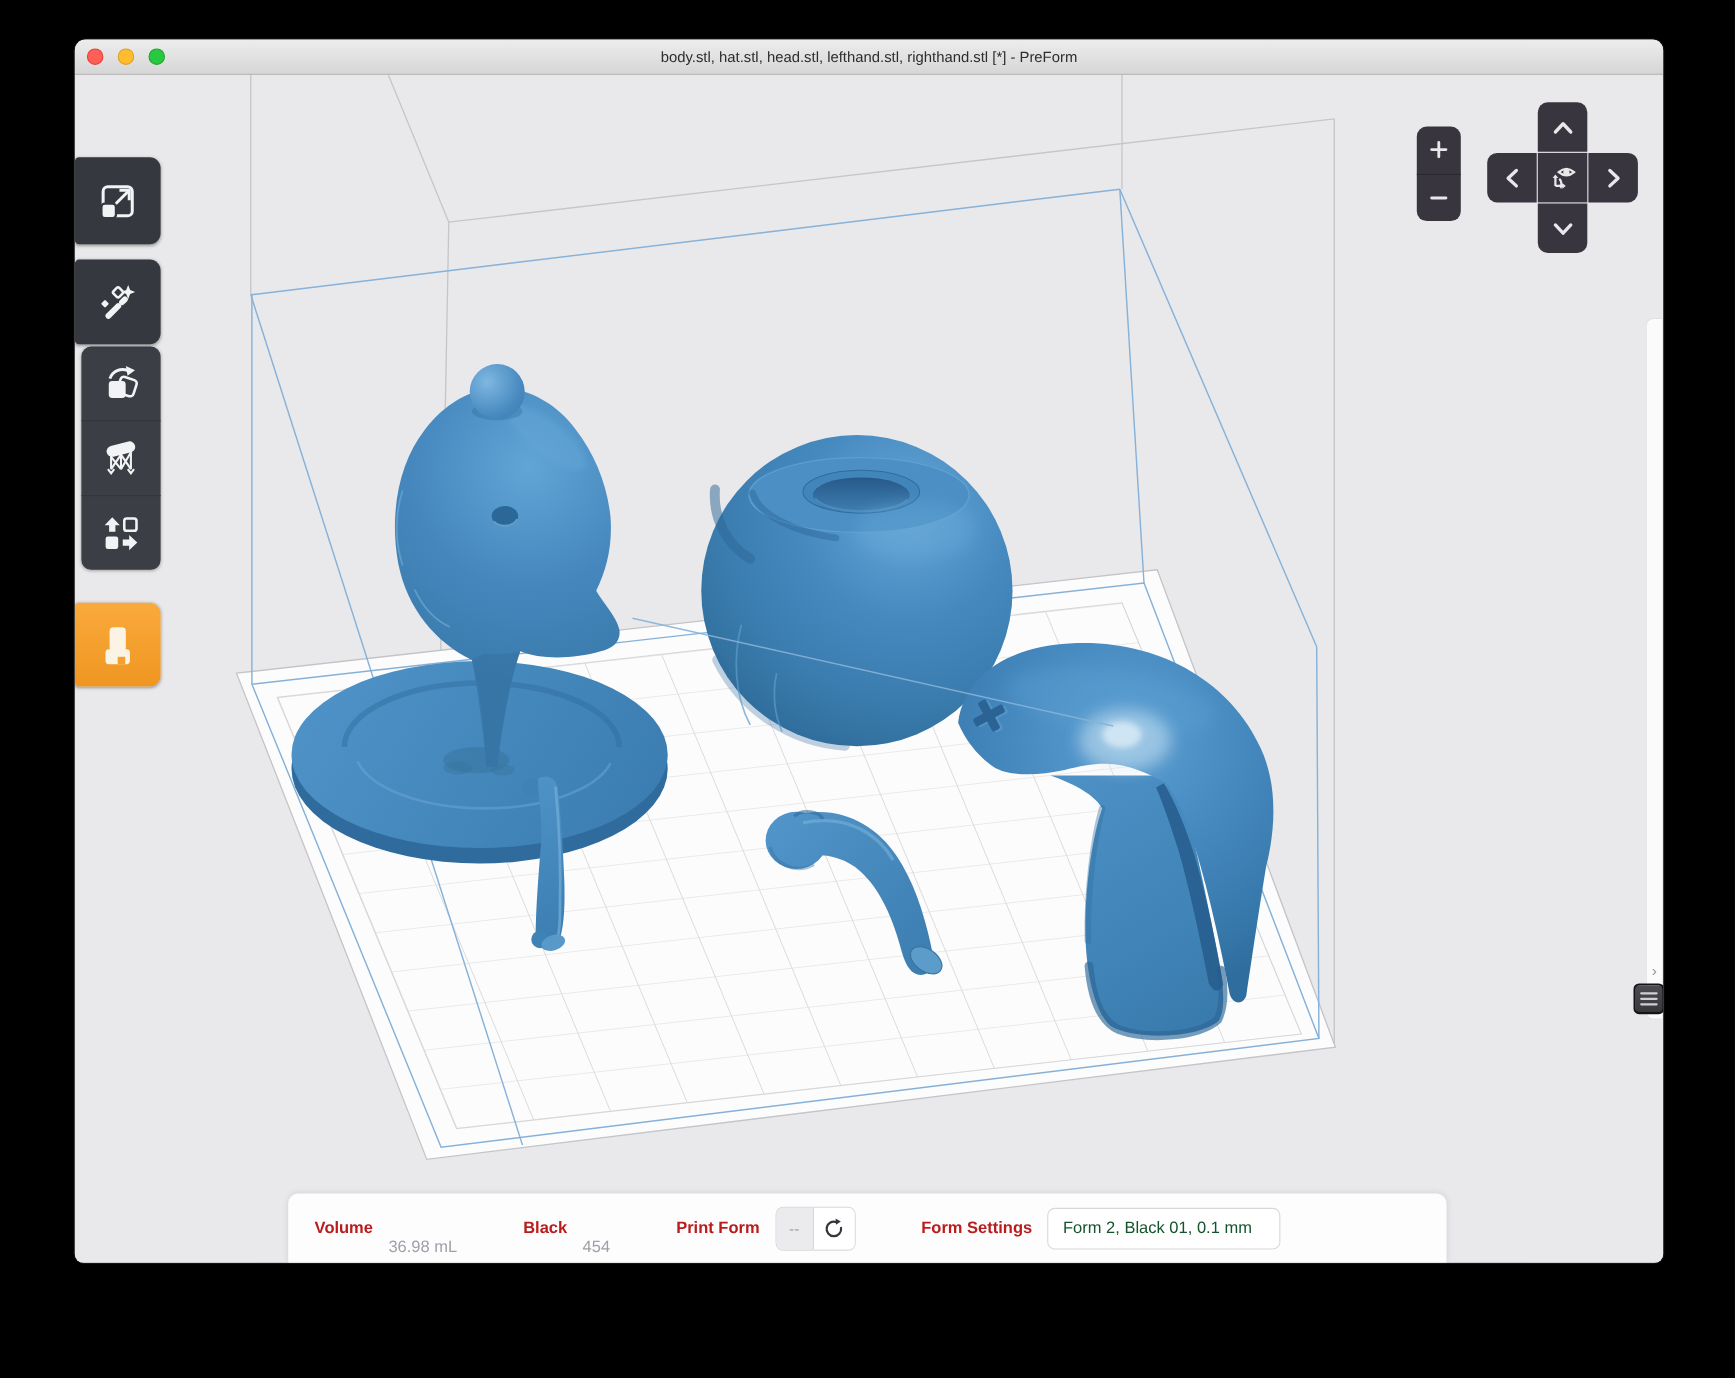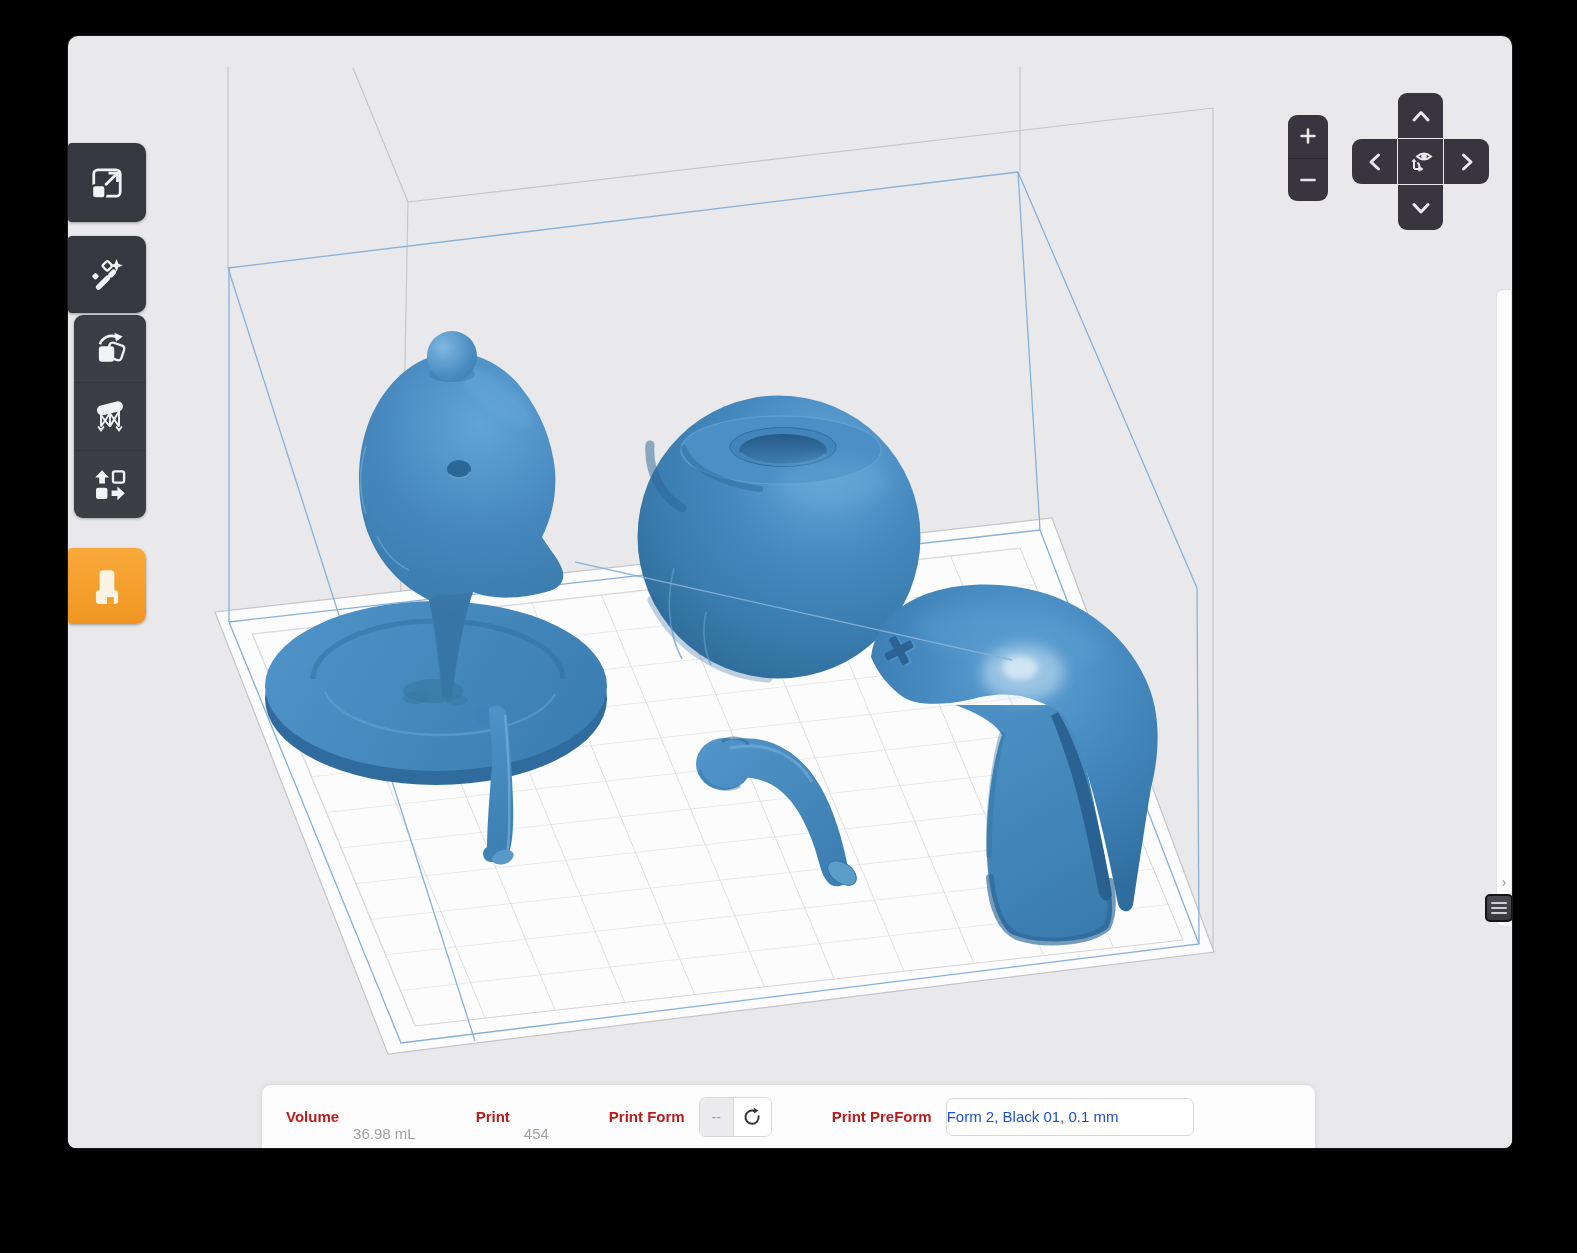--- a/index.html
+++ b/index.html
@@ -58,23 +58,23 @@
              border-radius:9px 9px 0 0;z-index:35;display:flex;align-items:center;
              padding:0 24px;box-sizing:border-box;box-shadow:0 0 6px rgba(0,0,0,.10);}
   .sb-label{font-size:15px;font-weight:700;color:#b91c1c;}
   .sb-value{font-size:15px;color:#9da1a8;margin-left:14px;margin-top:34px;}
   .sb-gap{width:60px;flex:none;}
   .pt-control{margin-left:14px;display:flex;height:38px;border:1px solid #d8d8da;border-radius:7px;
               overflow:hidden;}
   .pt-dashes{width:33px;background:#ebebee;display:flex;align-items:center;justify-content:center;
              font-size:14px;color:#9b9fa6;border-right:1px solid #d8d8da;}
   .pt-refresh{width:37px;background:#fff;display:flex;align-items:center;justify-content:center;}
-  .ps-box{margin-left:14px;width:248px;height:38px;border:1px solid #d8d8da;border-radius:7px;
-          background:#fff;display:flex;align-items:center;box-sizing:border-box;
-          font-size:15px;color:#1d4ed8;}
+  .ps-box{margin-left:14px;width:212px;height:38px;border:1px solid #d8d8da;border-radius:7px;
+          background:#fff;display:flex;align-items:center;padding-left:13px;box-sizing:border-box;
+          font-size:15px;color:#14532d;}
   svg{display:block;}
 </style>
 </head>
 <body>
 
 <div class="screen">
  <div class="window">
 
   <svg class="viewport" viewBox="68 67 1444 1081" width="1444" height="1081">
     <defs>
@@ -235,20 +235,28 @@
         <rect x="886" y="648" width="30" height="8" rx="2" fill="#5f9fd0" opacity="0.55"></rect>
         <rect x="897" y="637" width="8" height="30" rx="2" fill="#5f9fd0" opacity="0.55"></rect>
         <rect x="884" y="646" width="30" height="8" rx="2" fill="#2a6394"></rect>
         <rect x="895" y="635" width="8" height="30" rx="2" fill="#2a6394"></rect>
       </g>
     </g>
 
     <path d="M575,562 L1012,660" stroke="#86b1d8" stroke-width="1.3" fill="none" opacity="0.9"></path>
   </svg>
 
+  <div class="titlebar">
+    <div class="title">body.stl, hat.stl, head.stl, lefthand.stl, righthand.stl [*] - PreForm</div>
+    <div class="lights">
+      <div class="light red"></div>
+      <div class="light yellow"></div>
+      <div class="light green"></div>
+    </div>
+  </div>
 
   <div class="tool-btn" style="top:107px;height:79px;">
     <span>
       <svg width="36" height="36" viewBox="0 0 34 34">
         <rect x="4.5" y="4.5" width="25" height="25" rx="4" fill="none" stroke="#f2f3f5" stroke-width="2.6"></rect>
         <path d="M16,18.5 L25.5,9" stroke="#f2f3f5" stroke-width="2.6" stroke-linecap="round"></path>
         <path d="M18.5,7.6 L26.9,7.6 L26.9,16" fill="none" stroke="#f2f3f5" stroke-width="2.6" stroke-linejoin="round"></path>
         <rect x="3" y="19" width="12.5" height="12.5" rx="3" fill="#f2f3f5" stroke="#35383f" stroke-width="2"></rect>
       </svg>
     </span>
@@ -363,32 +371,32 @@
   <div class="drawer-handle">
     <div class="grip-line"></div>
     <div class="grip-line"></div>
     <div class="grip-line"></div>
   </div>
 
   <div class="statusbar">
     <span class="sb-label">Volume</span>
     <span class="sb-value">36.98 mL</span>
     <span class="sb-gap"></span>
-    <span class="sb-label">Print</span>
+    <span class="sb-label">Black</span>
     <span class="sb-value">454</span>
     <span class="sb-gap"></span>
     <span class="sb-label">Print Form</span>
     <span class="pt-control">
       <span class="pt-dashes">--</span>
       <span class="pt-refresh">
         <svg width="20" height="20" viewBox="0 0 20 20">
           <path d="M16.6,9.2 A6.6 6.6 0 1 1 12.4,4.0" fill="none" stroke="#33373d" stroke-width="2" stroke-linecap="round"></path>
           <path d="M11.6,0.8 L16.4,3.4 L12.0,6.4 Z" fill="#33373d"></path>
         </svg>
       </span>
     </span>
     <span class="sb-gap"></span>
-    <span class="sb-label">Print PreForm</span>
+    <span class="sb-label">Form Settings</span>
     <span class="ps-box">Form 2, Black 01, 0.1 mm</span>
   </div>
 
  </div>
 </div>
 
 </body></html>

